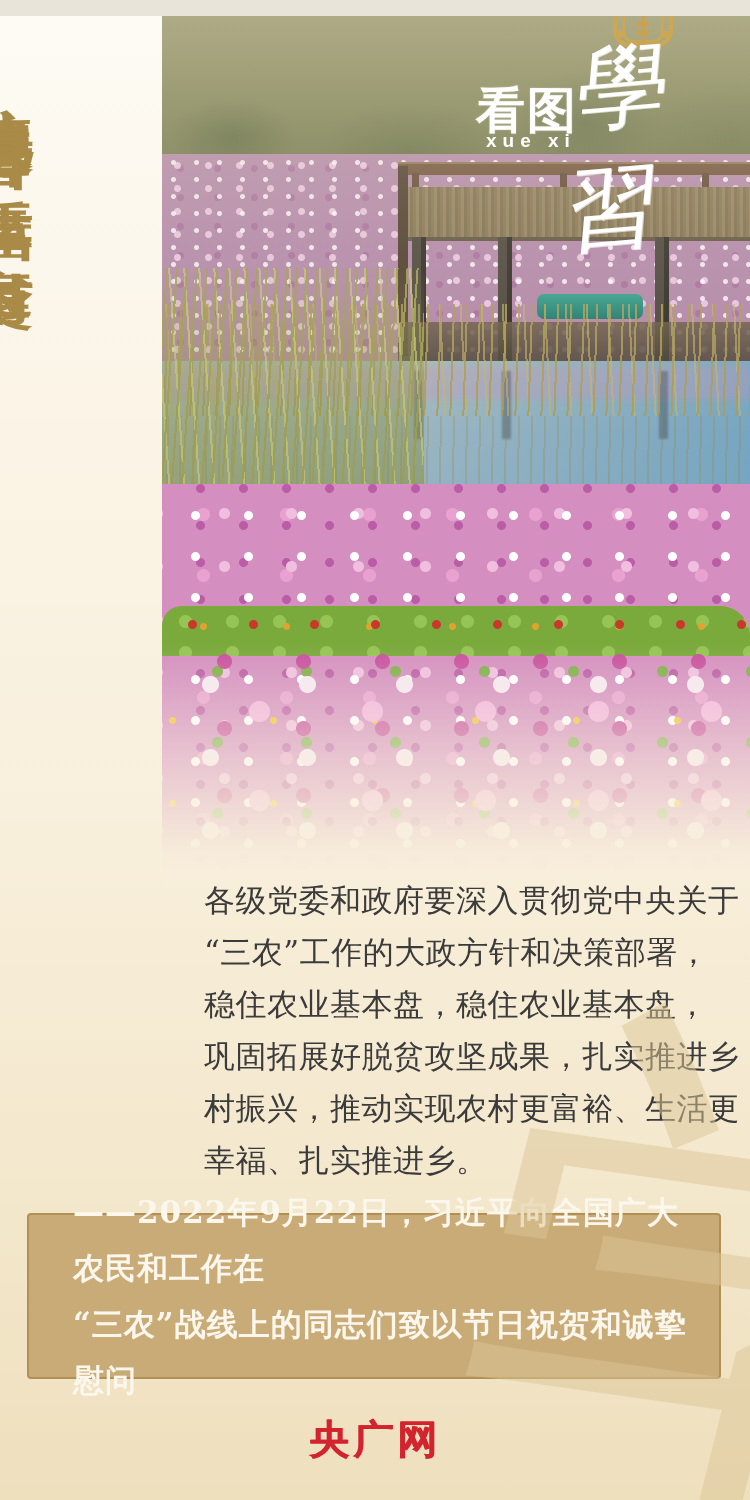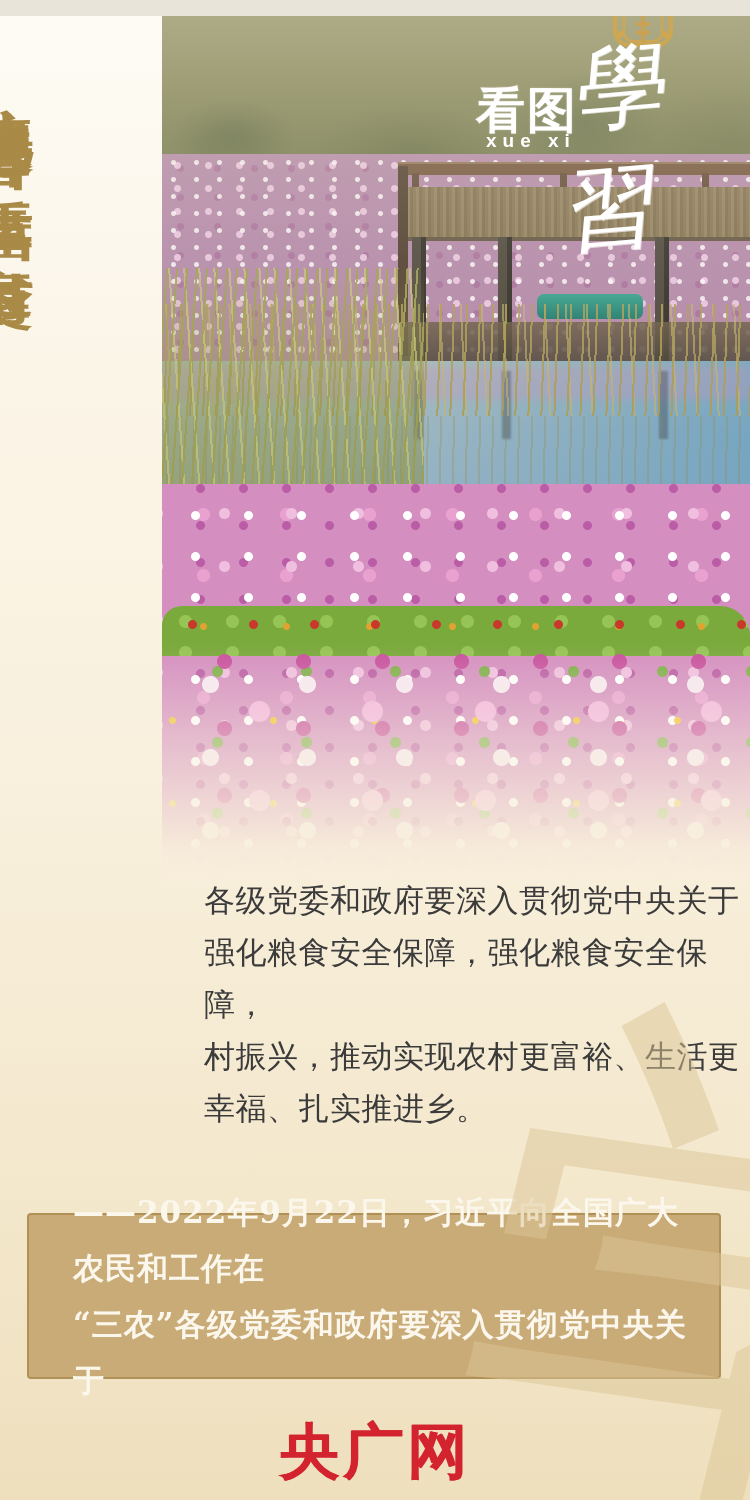--- a/index.html
+++ b/index.html
@@ -106,21 +106,21 @@
     font-family:"DejaVu Serif","Liberation Serif",serif;font-size:31px;line-height:52px;
     color:#3b3b3b;letter-spacing:0.5px;}
   
   .quote-box{position:absolute;left:27px;top:1197px;width:694px;height:166px;z-index:3;
     background:#c9ab77;border:2px solid #b19055;border-radius:4px;box-sizing:border-box;
     display:flex;flex-direction:column;justify-content:center;padding-left:44px;padding-right:20px;}
   .quote-line{font-family:"DejaVu Serif","Liberation Serif",serif;font-weight:700;
     font-size:31px;line-height:56px;color:#fbf7ed;letter-spacing:1px;position:relative;z-index:6;}
   
   .brand{position:absolute;left:0;top:1396px;width:750px;text-align:center;z-index:6;
-    font-size:60px;font-weight:900;letter-spacing:4px;color:#d3232f;
+    font-size:40px;font-weight:900;letter-spacing:4px;color:#d3232f;
     font-family:"Liberation Sans",sans-serif;text-shadow:1px 0 0 #d3232f;}
   .bottom-strip{position:absolute;left:0;top:1493px;width:750px;height:7px;background:#c6b089;z-index:7;}
 </style>
 </head>
 <body>
 
 <div class="poster">
 
   <div class="watermark">学</div>
 
@@ -163,26 +163,28 @@
       <circle cx="10" cy="28" r="4" fill="#d2a74f"></circle>
         <circle cx="62" cy="28" r="4" fill="#d2a74f"></circle>
     </svg>
   </div>
   <div class="logo-kantu">看图</div>
   <div class="logo-pinyin">xue xi</div>
   <div class="logo-callig">學習</div>
 
   <div class="para">
     <div>各级党委和政府要深入贯彻党中央关于</div>
-    <div>强化粮食安全保障，强化粮食安全保障，</div>
+    <div>“三农”工作的大政方针和决策部署，</div>
+    <div>稳住农业基本盘，稳住农业基本盘，</div>
+    <div>巩固拓展好脱贫攻坚成果，扎实推进乡</div>
     <div>村振兴，推动实现农村更富裕、生活更</div>
     <div>幸福、扎实推进乡。</div>
   </div>
 
   <div class="quote-box">
     <div class="quote-line">——2022年9月22日，习近平向全国广大农民和工作在</div>
-    <div class="quote-line">“三农”各级党委和政府要深入贯彻党中央关于</div>
+    <div class="quote-line">“三农”战线上的同志们致以节日祝贺和诚挚慰问</div>
   </div>
 
   <div class="brand">央广网</div>
   <div class="bottom-strip"></div>
 
 </div>
 
 </body></html>

